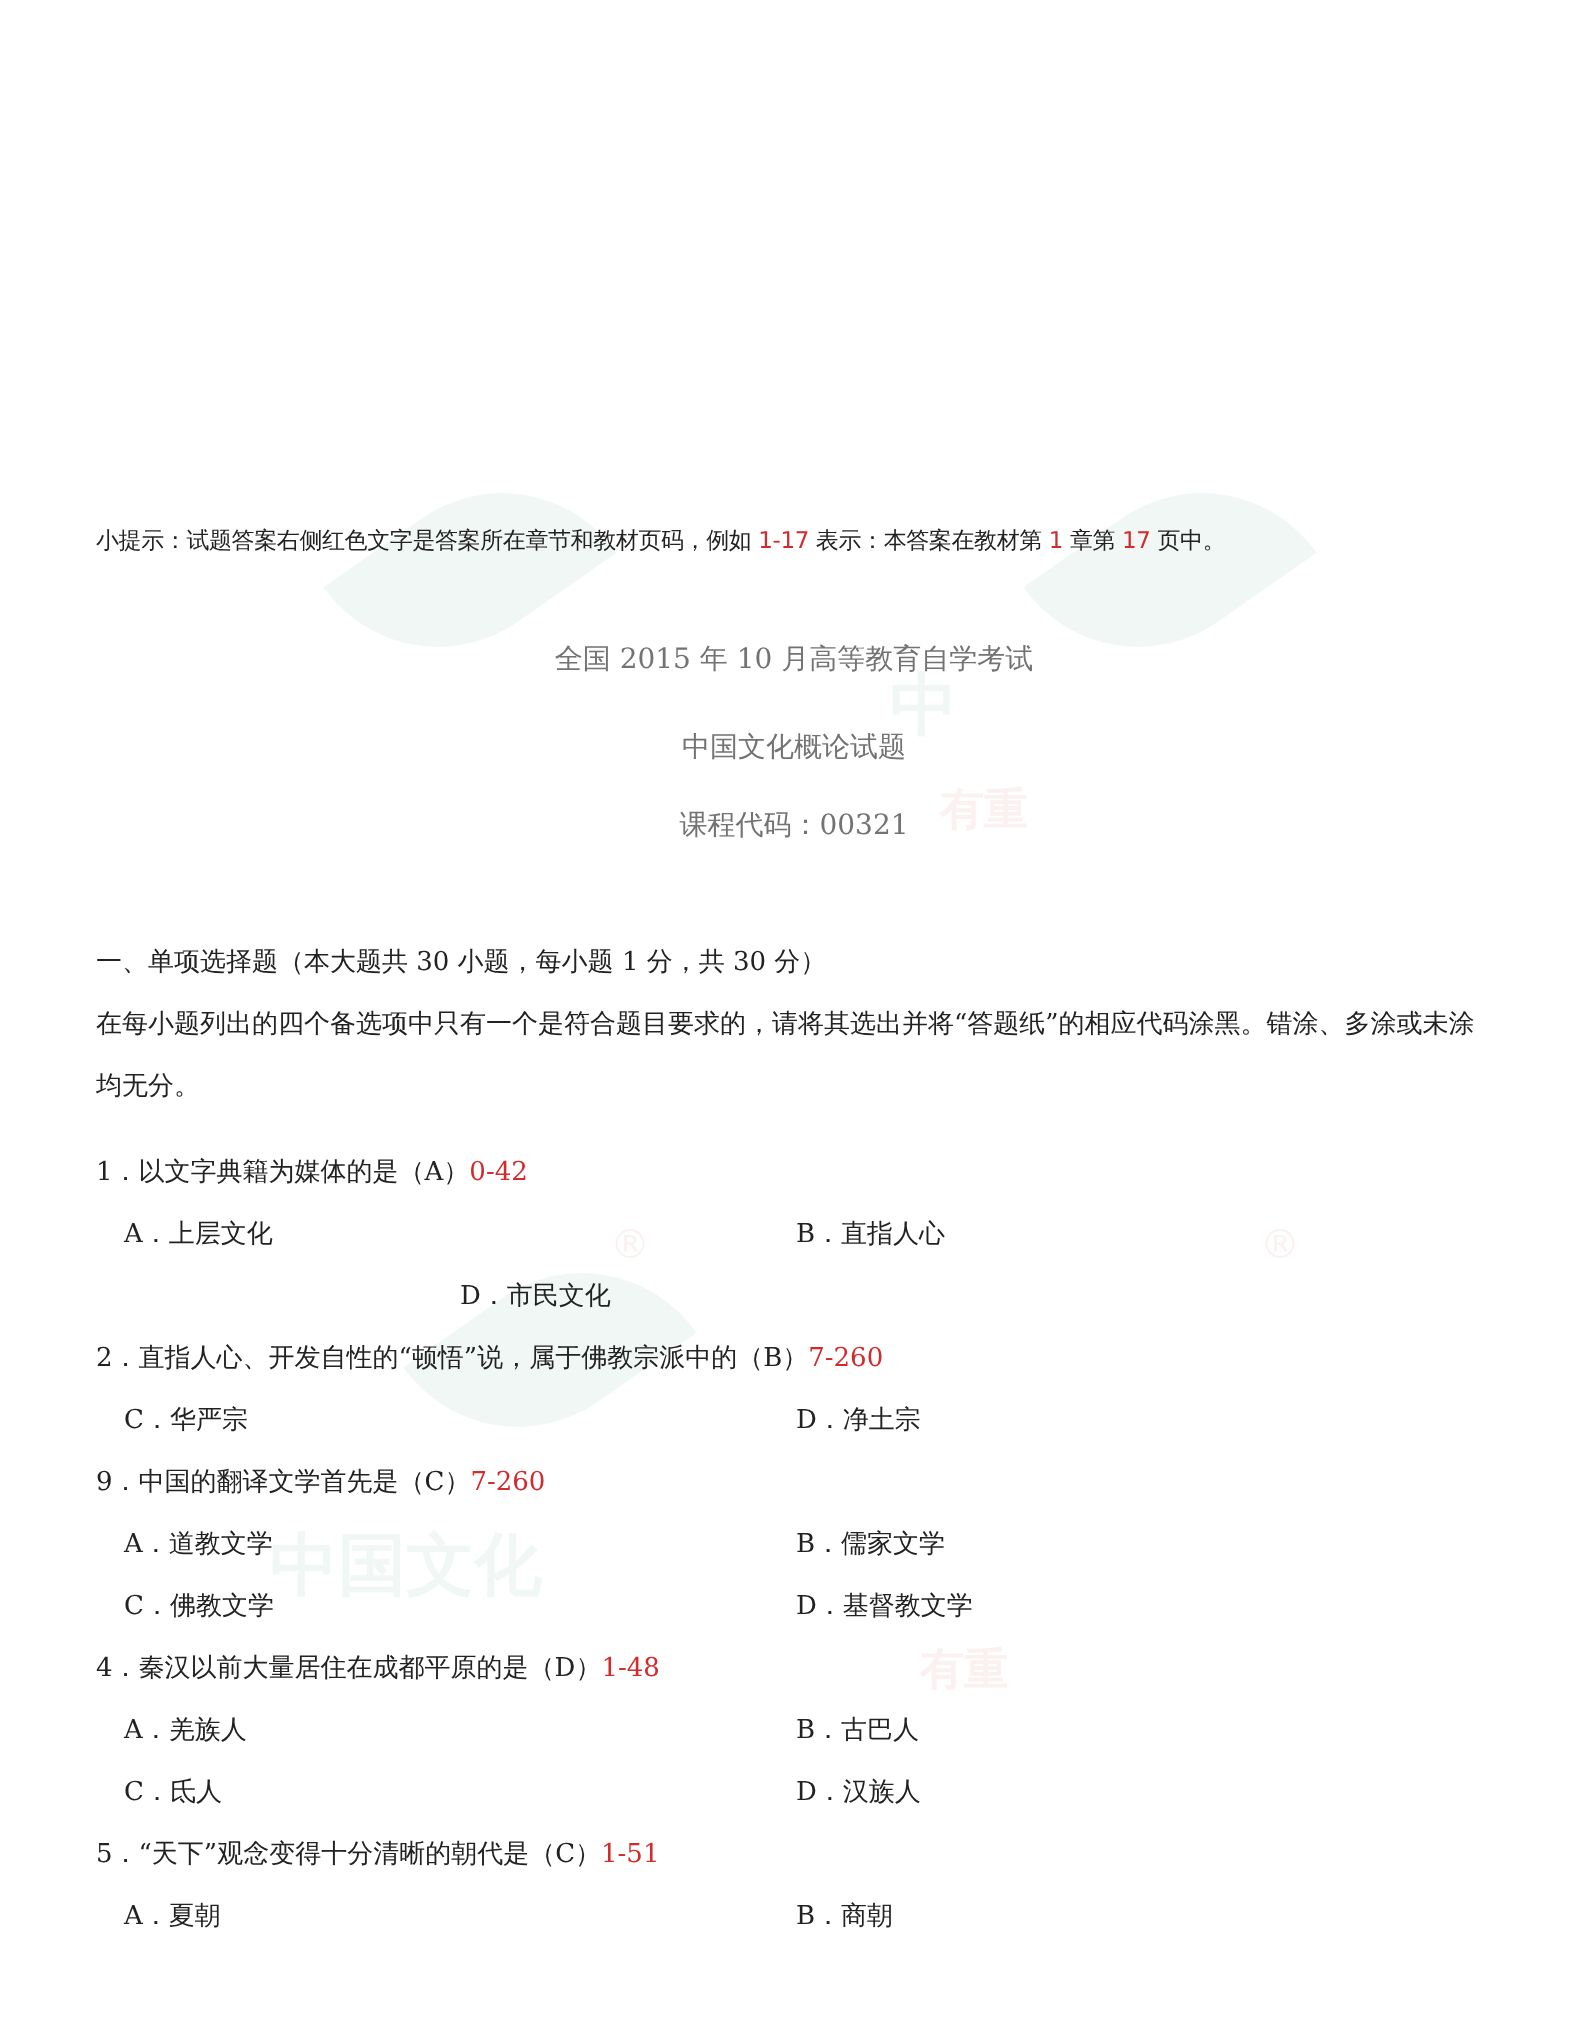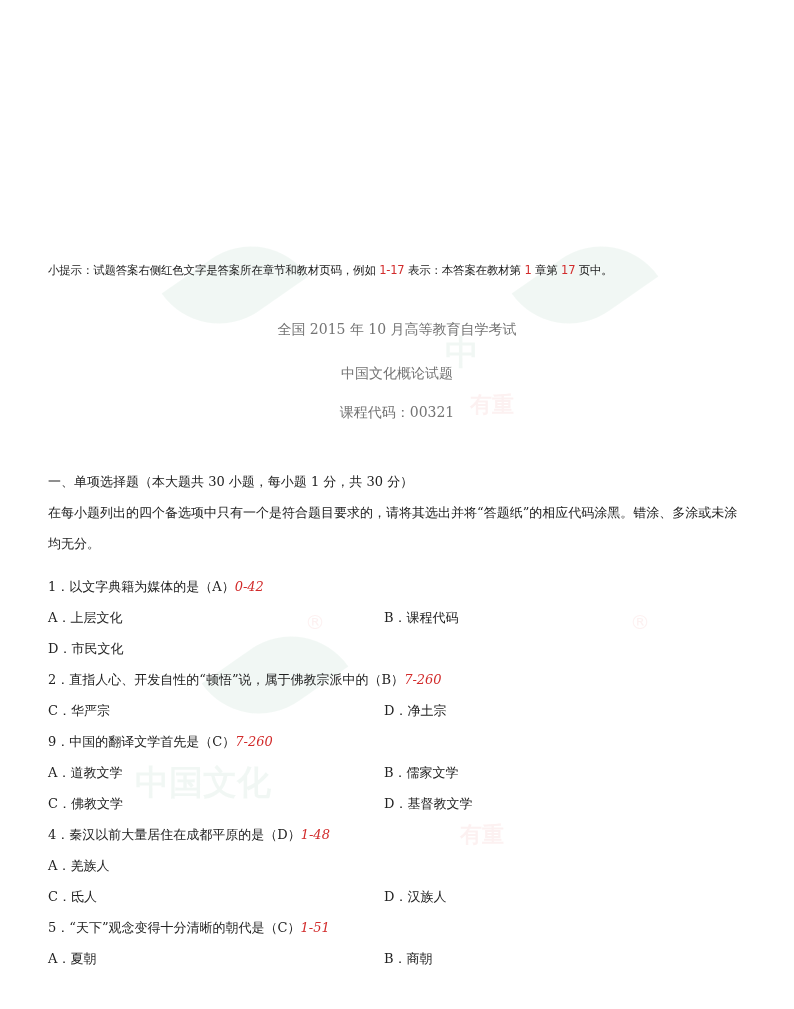--- a/index.html
+++ b/index.html
@@ -11,23 +11,23 @@
     .wm-reg { color: #d22; font-size: 20px; font-family: "DejaVu Sans", sans-serif; }
     .hint { position: absolute; left: 48px; top: 263px; font-family: "DejaVu Sans", "Liberation Sans", sans-serif; font-size: 11.5px; color: #222; white-space: nowrap; letter-spacing: -0.2px; }
     .red { color: #d22b2b; }
     .title { position: absolute; left: 0; width: 794px; text-align: center; font-size: 14px; color: #737373; }
     .t1 { top: 321px; }
     .t2 { top: 365px; }
     .t3 { top: 404px; }
     .content { position: absolute; left: 48px; top: 472px; width: 700px; font-size: 13px; }
     .line { height: 31px; line-height: 20px; white-space: nowrap; }
     .wrap { white-space: normal; height: auto; line-height: 31px; margin-top: -6px; }
-    .opts { display: flex; height: 31px; line-height: 20px; }
+    .opts { display: flex; height: 31px; line-height: 20px; justify-content: center; }
     .opt { width: 336px; white-space: nowrap; }
-    .ref { color: #d22b2b; font-style: italic; }
+    .ref { color: #d22b2b; }
   </style>
 </head>
 <body>
 
 <div class="watermark" style="left:170px;top:250px;">
     <div class="wm-leaf"></div>
   </div>
 <div class="watermark" style="left:520px;top:250px;">
     <div class="wm-leaf"></div>
   </div>
@@ -49,21 +49,21 @@
 <div class="title t2">中国文化概论试题</div>
 <div class="title t3">课程代码：00321</div>
 
 <div class="content">
   <div class="line">一、单项选择题（本大题共 30 小题，每小题 1 分，共 30 分）</div>
   <div class="line wrap" style="margin-bottom:18px;">在每小题列出的四个备选项中只有一个是符合题目要求的，请将其选出并将“答题纸”的相应代码涂黑。错涂、多涂或未涂均无分。</div>
 
   <div class="line"><span>1．以文字典籍为媒体的是（A）</span><span class="ref">0-42</span></div>
   <div class="opts">
     <div class="opt">A．上层文化</div>
-    <div class="opt">B．课程代码</div>
+    <div class="opt">B．直指人心</div>
   </div>
   <div class="opts">
     <div class="opt">D．市民文化</div>
   </div>
 
   <div class="line"><span>2．直指人心、开发自性的“顿悟”说，属于佛教宗派中的（B）</span><span class="ref">7-260</span></div>
   <div class="opts">
     <div class="opt">C．华严宗</div>
     <div class="opt">D．净土宗</div>
   </div>
@@ -74,20 +74,21 @@
     <div class="opt">B．儒家文学</div>
   </div>
   <div class="opts">
     <div class="opt">C．佛教文学</div>
     <div class="opt">D．基督教文学</div>
   </div>
 
   <div class="line"><span>4．秦汉以前大量居住在成都平原的是（D）</span><span class="ref">1-48</span></div>
   <div class="opts">
     <div class="opt">A．羌族人</div>
+    <div class="opt">B．古巴人</div>
   </div>
   <div class="opts">
     <div class="opt">C．氐人</div>
     <div class="opt">D．汉族人</div>
   </div>
 
   <div class="line"><span>5．“天下”观念变得十分清晰的朝代是（C）</span><span class="ref">1-51</span></div>
   <div class="opts">
     <div class="opt">A．夏朝</div>
     <div class="opt">B．商朝</div>

